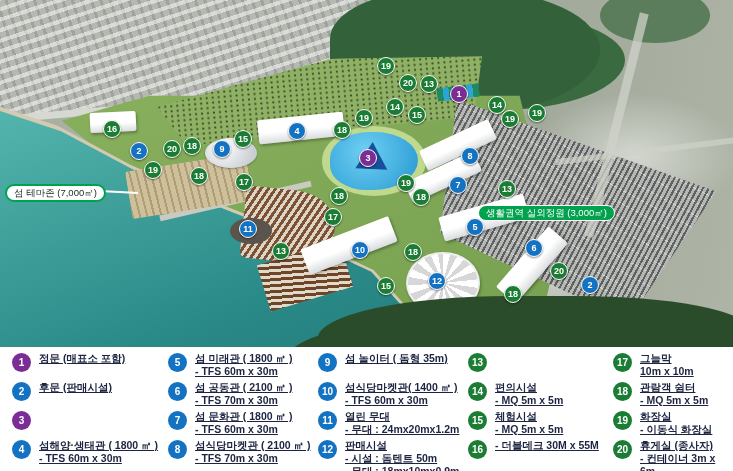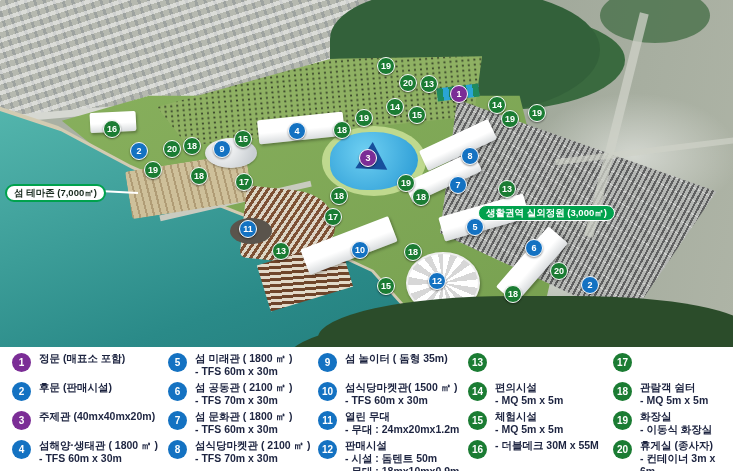--- a/index.html
+++ b/index.html
@@ -62,40 +62,40 @@
   .b6{left:492px;top:252px;width:80px;height:26px;transform:rotate(-49deg);}
   .b10{left:302px;top:232px;width:94px;height:27px;transform:rotate(-21deg);}
   .b16{left:90px;top:112px;width:46px;height:20px;transform:rotate(-3deg);}
   .round12{left:406px;top:252px;width:74px;height:62px;border-radius:50%;border:2px solid #eee;
     background:repeating-conic-gradient(#ffffff 0 14deg,#d7d7d7 14deg 28deg);box-shadow:1px 2px 3px rgba(0,0,0,.3);}
   .containers{left:437px;top:86px;width:42px;height:13px;transform:rotate(-7deg);
     background:repeating-linear-gradient(90deg,#1f8a5f 0 6px,#2aa5d6 6px 12px);}
   .forest-bottom{left:318px;top:296px;width:430px;height:60px;background:#2b4c2a;
     border-radius:45% 40% 0 0/70% 55% 0 0;box-shadow:-30px 20px 0 0 #2b4c2a;}
   
-  .map-label{z-index:40;font-size:9.5px;font-weight:700;white-space:nowrap;padding:1px 7px;border-radius:9px;line-height:12px;}
+  .map-label{z-index:40;font-size:9.5px;font-weight:400;white-space:nowrap;padding:1px 7px;border-radius:9px;line-height:12px;}
   .label-theme{left:5px;top:184px;background:#fff;border:2px solid var(--c-label,#00a24d);color:#16281b;}
   .label-pointer{left:100px;top:191px;width:38px;height:2px;background:#fff;transform:rotate(3deg);z-index:39;}
   .label-garden{left:478px;top:205px;background:var(--c-label,#00a24d);border:1px solid #fff;color:#fff;}
   
   .marker{z-index:50;width:18px;height:18px;border-radius:50%;border:1.5px solid #fff;color:#fff;
     font-size:9px;font-weight:700;display:flex;align-items:center;justify-content:center;
     box-shadow:0 1px 2px rgba(0,0,0,.45);}
   .green{background:var(--c-green,#1b7c33);}
   .blue{background:var(--c-blue,#1472c2);}
   .purple{background:var(--c-purple,#7b2d96);}
   
   .legend{position:absolute;left:0;top:347px;width:733px;height:124px;background:#fff;
     display:grid;grid-template-columns:156px 150px 150px 145px 120px;grid-template-rows:repeat(4,1fr);
     grid-auto-flow:column;padding:2px 0 2px 12px;box-sizing:border-box;}
   .leg-item{display:flex;align-items:flex-start;gap:8px;padding-top:3px;}
   .leg-circle{width:19px;height:19px;border-radius:50%;color:#fff;font-size:10px;font-weight:700;
     display:flex;align-items:center;justify-content:center;flex-shrink:0;margin-top:1px;}
   .leg-text{display:block;}
-  .leg-title,.leg-detail{display:block;font-size:10.5px;font-weight:700;color:#1d2440;line-height:13px;}
+  .leg-title,.leg-detail{display:block;font-size:10.5px;font-weight:700;color:#1d2440;line-height:13px;text-decoration:underline;}
 </style>
 </head>
 <body>
 
 <div class="frame">
   <div class="map">
     <div class="haze"></div>
     <div class="town"></div>
     <div class="town-road"></div>
     <div class="forest-top"></div>
@@ -180,23 +180,20 @@
         </span>
       </div>
       <div class="leg-item">
         <span class="leg-circle blue">2</span>
         <span class="leg-text">
           <span class="leg-title">후문 (판매시설)</span>
         </span>
       </div>
       <div class="leg-item">
         <span class="leg-circle purple">3</span>
-        <span class="leg-text">
-          <span class="leg-title">주제관 (40mx40mx20m)</span>
-        </span>
       </div>
       <div class="leg-item">
         <span class="leg-circle blue">4</span>
         <span class="leg-text">
           <span class="leg-title">섬해양·생태관 ( 1800 ㎡ )</span>
           <span class="leg-detail">- TFS 60m x 30m</span>
         </span>
       </div>
       <div class="leg-item">
         <span class="leg-circle blue">5</span>
@@ -228,21 +225,21 @@
       </div>
       <div class="leg-item">
         <span class="leg-circle blue">9</span>
         <span class="leg-text">
           <span class="leg-title">섬 놀이터 ( 돔형 35m)</span>
         </span>
       </div>
       <div class="leg-item">
         <span class="leg-circle blue">10</span>
         <span class="leg-text">
-          <span class="leg-title">섬식당마켓관( 1500 ㎡ )</span>
+          <span class="leg-title">섬식당마켓관( 1400 ㎡ )</span>
           <span class="leg-detail">- TFS 60m x 30m</span>
         </span>
       </div>
       <div class="leg-item">
         <span class="leg-circle blue">11</span>
         <span class="leg-text">
           <span class="leg-title">열린 무대</span>
           <span class="leg-detail">- 무대 : 24mx20mx1.2m</span>
         </span>
       </div>
@@ -272,20 +269,24 @@
         </span>
       </div>
       <div class="leg-item">
         <span class="leg-circle green">16</span>
         <span class="leg-text">
           <span class="leg-detail">- 더블데크 30M x 55M</span>
         </span>
       </div>
       <div class="leg-item">
         <span class="leg-circle green">17</span>
+        <span class="leg-text">
+          <span class="leg-title">그늘막</span>
+          <span class="leg-detail">10m x 10m</span>
+        </span>
       </div>
       <div class="leg-item">
         <span class="leg-circle green">18</span>
         <span class="leg-text">
           <span class="leg-title">관람객 쉼터</span>
           <span class="leg-detail">- MQ 5m x 5m</span>
         </span>
       </div>
       <div class="leg-item">
         <span class="leg-circle green">19</span>

